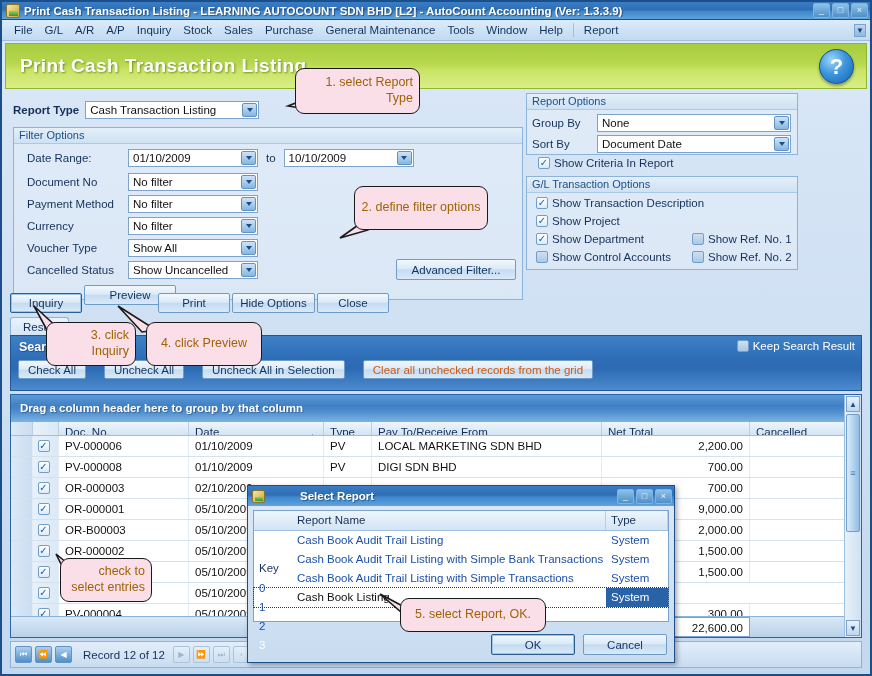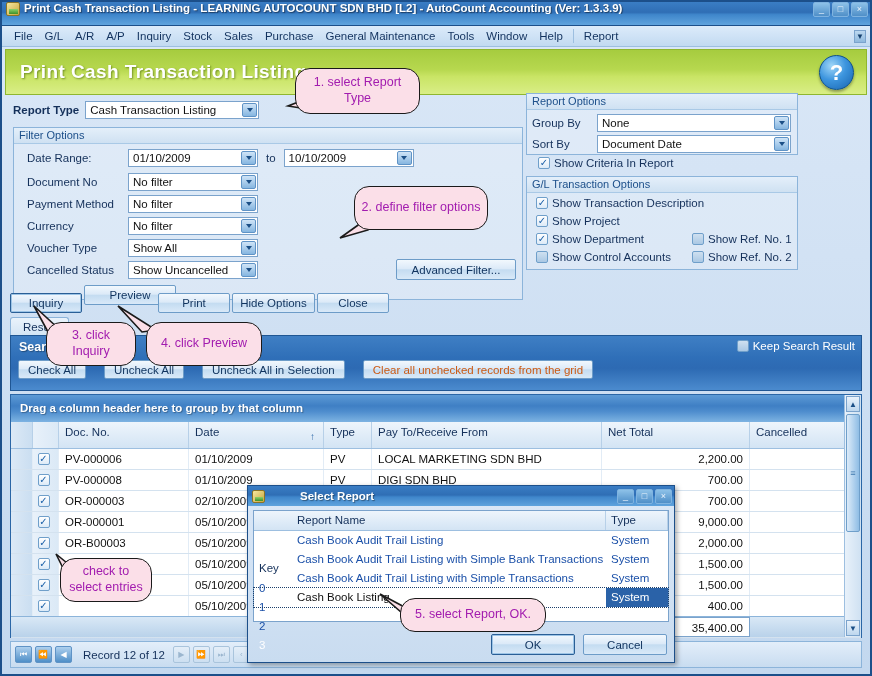--- a/index.html
+++ b/index.html
@@ -13,23 +13,23 @@
     position: relative;
   }
   
   #app-window {
     position:absolute; left:0; top:0; width:872px; height:676px;
     border:2px solid #1c4f8a;
     background: linear-gradient(to bottom,#dbe8f7,#c3d8ef);
   }
   
   #titlebar {
-    height:24px;
+    height:18px;
     background: linear-gradient(to bottom,#3a7dc4 0%,#2f6eb5 45%,#3f86cb 55%,#5fa3dd 100%);
-    display:flex; align-items:flex-start; padding:0 2px 0 4px;
+    display:flex; align-items:center; padding:0 2px 0 4px;
     border-bottom:1px solid #1c4f8a;
   }
   #titlebar .t-icon {
     width:14px;height:14px;margin-right:4px;border-radius:2px;
     background:linear-gradient(135deg,#f6e8a0,#c9a63c);
     border:1px solid #8a7326; position:relative; flex:0 0 auto;
   }
   #titlebar .t-icon:after{
     content:""; position:absolute; left:2px; top:6px; width:9px;height:5px;
     background:linear-gradient(#8fd36a,#3e8f2a);
@@ -154,21 +154,21 @@
   .sbtn.warn { color:#cc5a13; }
   
   #grid { position:absolute; left:5px; top:321px; right:5px; bottom:33px;
           border:1px solid #2a66a6; background:#fff; }
   #grid-group {
     height:27px;
     background:linear-gradient(to bottom,#5d9bd6 0%,#3f7fc4 40%,#4d8ccd 60%,#7db3e2 100%);
     color:#fff; font-size:11.5px; font-weight:bold; line-height:27px; padding-left:9px;
     text-shadow:1px 1px 1px rgba(0,0,0,.3);
   }
-  #grid-head { display:flex; height:27px;
+  #grid-head { display:flex; height:14px;
     background:linear-gradient(to bottom,#eef5fc,#d3e4f4); border-bottom:1px solid #9dbfe0; }
   #grid-head .gh {
     border-right:1px solid #b7d0e8; color:#14305a; font-size:11.5px;
     line-height:20px; padding-left:6px; position:relative; overflow:hidden;
   }
   .gh .sortarrow { position:absolute; right:8px; top:5px; color:#2a66a6; font-size:10px; }
   .grow { display:flex; height:21px; border-bottom:1px solid #d4e2ef; }
   .grow .gc {
     border-right:1px solid #e2ecf6; font-size:11.5px; color:#111;
     line-height:20px; padding:0 6px; overflow:hidden; white-space:nowrap;
@@ -230,21 +230,21 @@
   .drow .dc { font-size:11.5px; color:#1b50a8; line-height:19px; padding-left:5px; white-space:nowrap; }
   .drow.sel { outline:1px dotted #1b3f6b; }
   .drow.sel .dc.key, .drow.sel .dc.type { background:#2a62a8; color:#fff; }
   .drow.sel .dc.name { color:#111; }
   .dc-key{ width:38px;margin-top:48px; } .dc-name{ flex:1 1 auto; } .dc-type{ width:62px; }
   #dlg-okrow { position:absolute; right:7px; bottom:7px; display:flex; gap:8px; }
   #dlg-okrow .btn { width:84px; height:21px; }
   
   .callout {
     position:absolute; background:#fbdfe8; border:1.6px solid #1a1a1a;
-    border-radius:15px; color:#a21caf; font-size:12.5px; text-align:center;
+    border-radius:9px; color:#a16207; font-size:12.5px; text-align:right;
     display:flex; align-items:center; justify-content:center; padding:2px 6px;
     line-height:1.25; z-index:60;
   }
   .tail { position:absolute; z-index:59; }
   .tail svg { display:block; overflow:visible; }
 </style>
 </head>
 <body>
 
 <div id="app-window">
@@ -543,21 +543,20 @@
           </div>
           <div class="grow">
             <div class="gc col-ind"></div>
             <div class="gc col-chk">
               <span class="cbx">✓</span>
             </div>
             <div class="gc col-doc"></div>
             <div class="gc col-date">05/10/2009</div>
             <div class="gc col-type"></div>
             <div class="gc col-pay"></div>
-            <div class="gc col-net num">400.00</div>
             <div class="gc col-can"></div>
           </div>
           <div class="grow">
             <div class="gc col-ind"></div>
             <div class="gc col-chk">
               <span class="cbx">✓</span>
             </div>
             <div class="gc col-doc">PV-000004</div>
             <div class="gc col-date">05/10/2009</div>
             <div class="gc col-type"></div>
@@ -567,21 +566,21 @@
           </div>
         </div>
 
       <div id="grid-foot">
         <div class="ft" style="width:22px;"></div>
         <div class="ft" style="width:26px;"></div>
         <div class="ft" style="width:130px;"></div>
         <div class="ft" style="width:135px;"></div>
         <div class="ft" style="width:48px;"></div>
         <div class="ft" style="width:230px;"></div>
-        <div class="ft" style="width:148px;text-align:right;border:1px solid #7ba3cc;background:#fff;">35,400.00</div>
+        <div class="ft" style="width:148px;text-align:right;border:1px solid #7ba3cc;background:#fff;">22,600.00</div>
       </div>
 
       <div id="grid-vsb">
         <div class="vsb-btn">▲</div>
         <div id="vsb-thumb">≡</div>
         <div class="vsb-btn" style="position:absolute;left:0;right:0;bottom:0;">▼</div>
       </div>
     </div>
 
     <div id="navbar">

